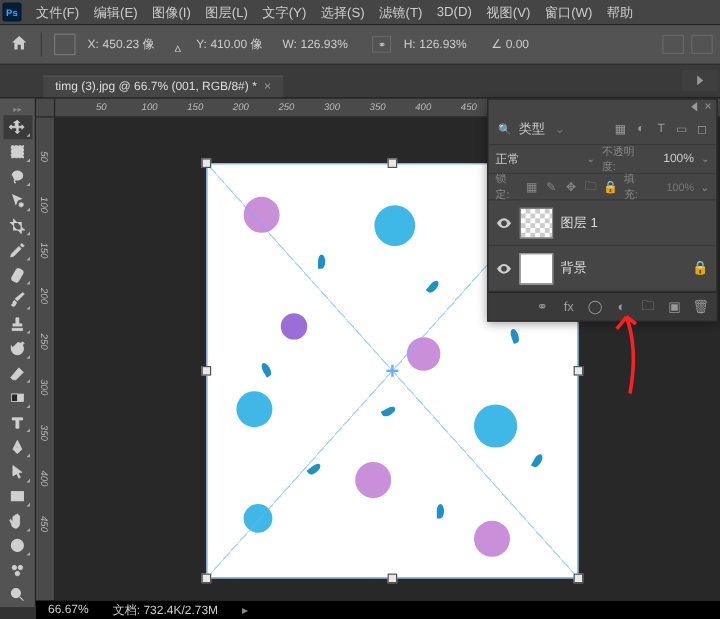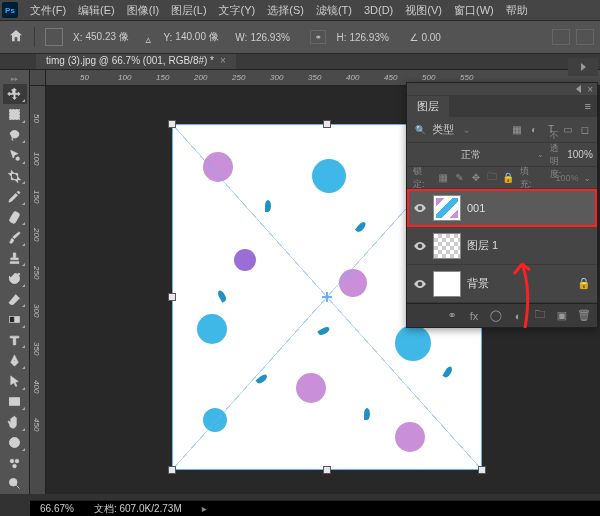--- a/index.html
+++ b/index.html
@@ -11,21 +11,21 @@
 .home-icon svg { width:16px; height:16px; fill:#ccc; }
 .sep { width:1px; height:20px; background:#3a3a3a; }
 .opt-box { width:18px; height:18px; border:1px solid #777; }
 .opt-field { display:flex; align-items:center; gap:3px; }
 .opt-field .lbl { font-size:10px; color:#ccc; }
 .opt-field .val { font-size:10px; color:#ccc; min-width:50px; }
 .swap { width:8px; height:8px; }
 .link-icon { width:16px; height:14px; border:1px solid #666; display:flex; align-items:center; justify-content:center; font-size:8px; }
 .right-ctrls { position:absolute; right:6px; display:flex; gap:6px; align-items:center; }
 .right-ctrls .btn { width:18px; height:16px; border:1px solid #666; }
-.tabbar { background:#3a3a3a; height:16px; display:flex; align-items:flex-end; padding-left:36px; border-bottom:1px solid #222; }
+.tabbar { background:#3a3a3a; height:28px; display:flex; align-items:flex-end; padding-left:36px; border-bottom:1px solid #222; }
 .tab { background:#454545; color:#ddd; padding:3px 10px; font-size:10px; display:flex; align-items:center; gap:6px; border-top:1px solid #555; }
 .tab .close { color:#999; cursor:pointer; }
 .workspace { display:flex; height:424px; background:#282828; }
 .toolbar { width:30px; background:#535353; border-right:1px solid #222; display:flex; flex-direction:column; align-items:center; padding-top:4px; }
 .toolbar .expand { height:10px; width:100%; display:flex; align-items:center; justify-content:center; color:#888; font-size:7px; }
 .tool { width:24px; height:21px; display:flex; align-items:center; justify-content:center; position:relative; cursor:pointer; }
 .tool.active { background:#3a3a3a; }
 .tool .tri { position:absolute; right:2px; bottom:2px; width:0; height:0; border-left:3px solid transparent; border-bottom:3px solid #aaa; }
 .tool svg { width:15px; height:15px; fill:#d0d0d0; stroke:#d0d0d0; }
 .canvas-area { flex:1; position:relative; background:#282828; overflow:hidden;font-style:italic; }
@@ -72,21 +72,21 @@
 .panel-top .x { color:#999; font-size:10px; cursor:pointer; }
 .panel-tab { background:#3a3a3a; height:22px; display:flex; align-items:center; }
 .panel-tab .tname { background:#454545; padding:3px 10px; font-size:11px; color:#ddd; }
 .panel-tab .menu { margin-left:auto; margin-right:6px; color:#aaa; font-size:11px; cursor:pointer; }
 .filter-row { height:26px; border-bottom:1px solid #393939; display:flex; align-items:center; padding:0 6px; gap:6px; }
 .filter-row .search { font-size:9px; color:#888; padding-left:2px;}
 .filter-row .dot { color:#777; font-size:10px; margin-left:2px; }
 .filter-icons { margin-left:auto; display:flex; gap:5px; align-items:center; }
 .filter-icons span { width:12px; height:12px; display:flex; align-items:center; justify-content:center; color:#999; font-size:10px; }
 .blend-row { height:24px; display:flex; align-items:center; padding:0 6px; gap:6px; border-bottom:1px solid #393939; }
-.blend-row .mode { flex:0 0 70px; font-size:10px;margin-left:48px; }
+.blend-row .mode { flex:0 0 70px; font-size:10px; }
 .blend-row .chev { color:#888; font-size:8px; }
 .blend-row .op-lbl { margin-left:auto; font-size:9px; color:#888; }
 .blend-row .op-val { font-size:10px; width:36px; text-align:right; }
 .lock-row { height:22px; display:flex; align-items:center; padding:0 6px; gap:5px; border-bottom:1px solid #393939; color:#888; font-size:9px; }
 .lock-row .lk { width:12px; height:12px; display:flex; align-items:center; justify-content:center; font-size:10px; }
 .lock-row .fill-lbl { margin-left:auto; }
 .lock-row .fill-val { width:36px; text-align:right; color:#777; }
 .layers { }
 .layer { height:38px; display:flex; align-items:center; padding:0 6px; gap:6px; border-bottom:1px solid #393939; }
 .layer.selected { background:#5a5a5a; outline:2px solid #ff2020; outline-offset:-2px; }
@@ -128,21 +128,21 @@
       </svg></span>
   <span class="sep"></span>
   <span class="opt-box"></span>
   <div class="opt-field">
       <span class="lbl">X:</span>
       <span class="val">450.23 像</span>
     </div>
   <span class="swap">▵</span>
   <div class="opt-field">
       <span class="lbl">Y:</span>
-      <span class="val">140.00 像</span>
+      <span class="val">410.00 像</span>
     </div>
   <div class="opt-field">
       <span class="lbl">W:</span>
       <span class="val">126.93%</span>
     </div>
   <span class="link-icon">⚭</span>
   <div class="opt-field">
       <span class="lbl">H:</span>
       <span class="val">126.93%</span>
     </div>
@@ -362,24 +362,20 @@
 
 <div class="coll-dock">
     <span></span>
   </div>
 
 <div class="panel">
   <div class="panel-top">
     <span class="tri-left"></span>
     <span class="x">×</span>
   </div>
-  <div class="panel-tab">
-    <span class="tname">图层</span>
-    <span class="menu">≡</span>
-  </div>
   <div class="filter-row">
     <span class="search">🔍</span>
     <span>类型</span>
     <span class="dot">⌄</span>
     <div class="filter-icons">
       <span>▦</span>
       <span>◐</span>
       <span>T</span>
       <span>▭</span>
       <span>◻</span>
@@ -397,29 +393,20 @@
     <span class="lk">▦</span>
     <span class="lk">✎</span>
     <span class="lk">✥</span>
     <span class="lk">🗀</span>
     <span class="lk">🔒</span>
     <span class="fill-lbl">填充:</span>
     <span class="fill-val">100%</span>
     <span class="chev">⌄</span>
   </div>
   <div class="layers">
-    <div class="layer selected">
-      <span class="eye"><svg viewBox="0 0 24 24">
-            <path d="M12 5c5 0 9 5 10 7-1 2-5 7-10 7S3 14 2 12c1-2 5-7 10-7zm0 3a4 4 0 100 8 4 4 0 000-8z"></path>
-          </svg></span>
-      <span class="thumb">
-          <div class="mini"></div>
-        </span>
-      <span class="name">001</span>
-    </div>
     <div class="layer">
       <span class="eye"><svg viewBox="0 0 24 24">
             <path d="M12 5c5 0 9 5 10 7-1 2-5 7-10 7S3 14 2 12c1-2 5-7 10-7zm0 3a4 4 0 100 8 4 4 0 000-8z"></path>
           </svg></span>
       <span class="thumb checker"></span>
       <span class="name">图层 1</span>
     </div>
     <div class="layer">
       <span class="eye"><svg viewBox="0 0 24 24">
             <path d="M12 5c5 0 9 5 10 7-1 2-5 7-10 7S3 14 2 12c1-2 5-7 10-7zm0 3a4 4 0 100 8 4 4 0 000-8z"></path>
@@ -444,16 +431,16 @@
   <svg viewBox="0 0 30 70">
       <path d="M15 68 C 20 40 18 20 12 4" stroke="#ff2020" stroke-width="3" fill="none"></path>
       <path d="M12 4 L4 14 M12 4 L20 10" stroke="#ff2020" stroke-width="3" fill="none"></path>
     </svg>
 </div>
 
 <div class="statusbar">
   <span>66.67%</span>
   <span>
     <span>文档:</span>
-    <span>607.0K/2.73M</span>
+    <span>732.4K/2.73M</span>
   </span>
   <span class="chev">▸</span>
 </div>
 
 </body></html>

